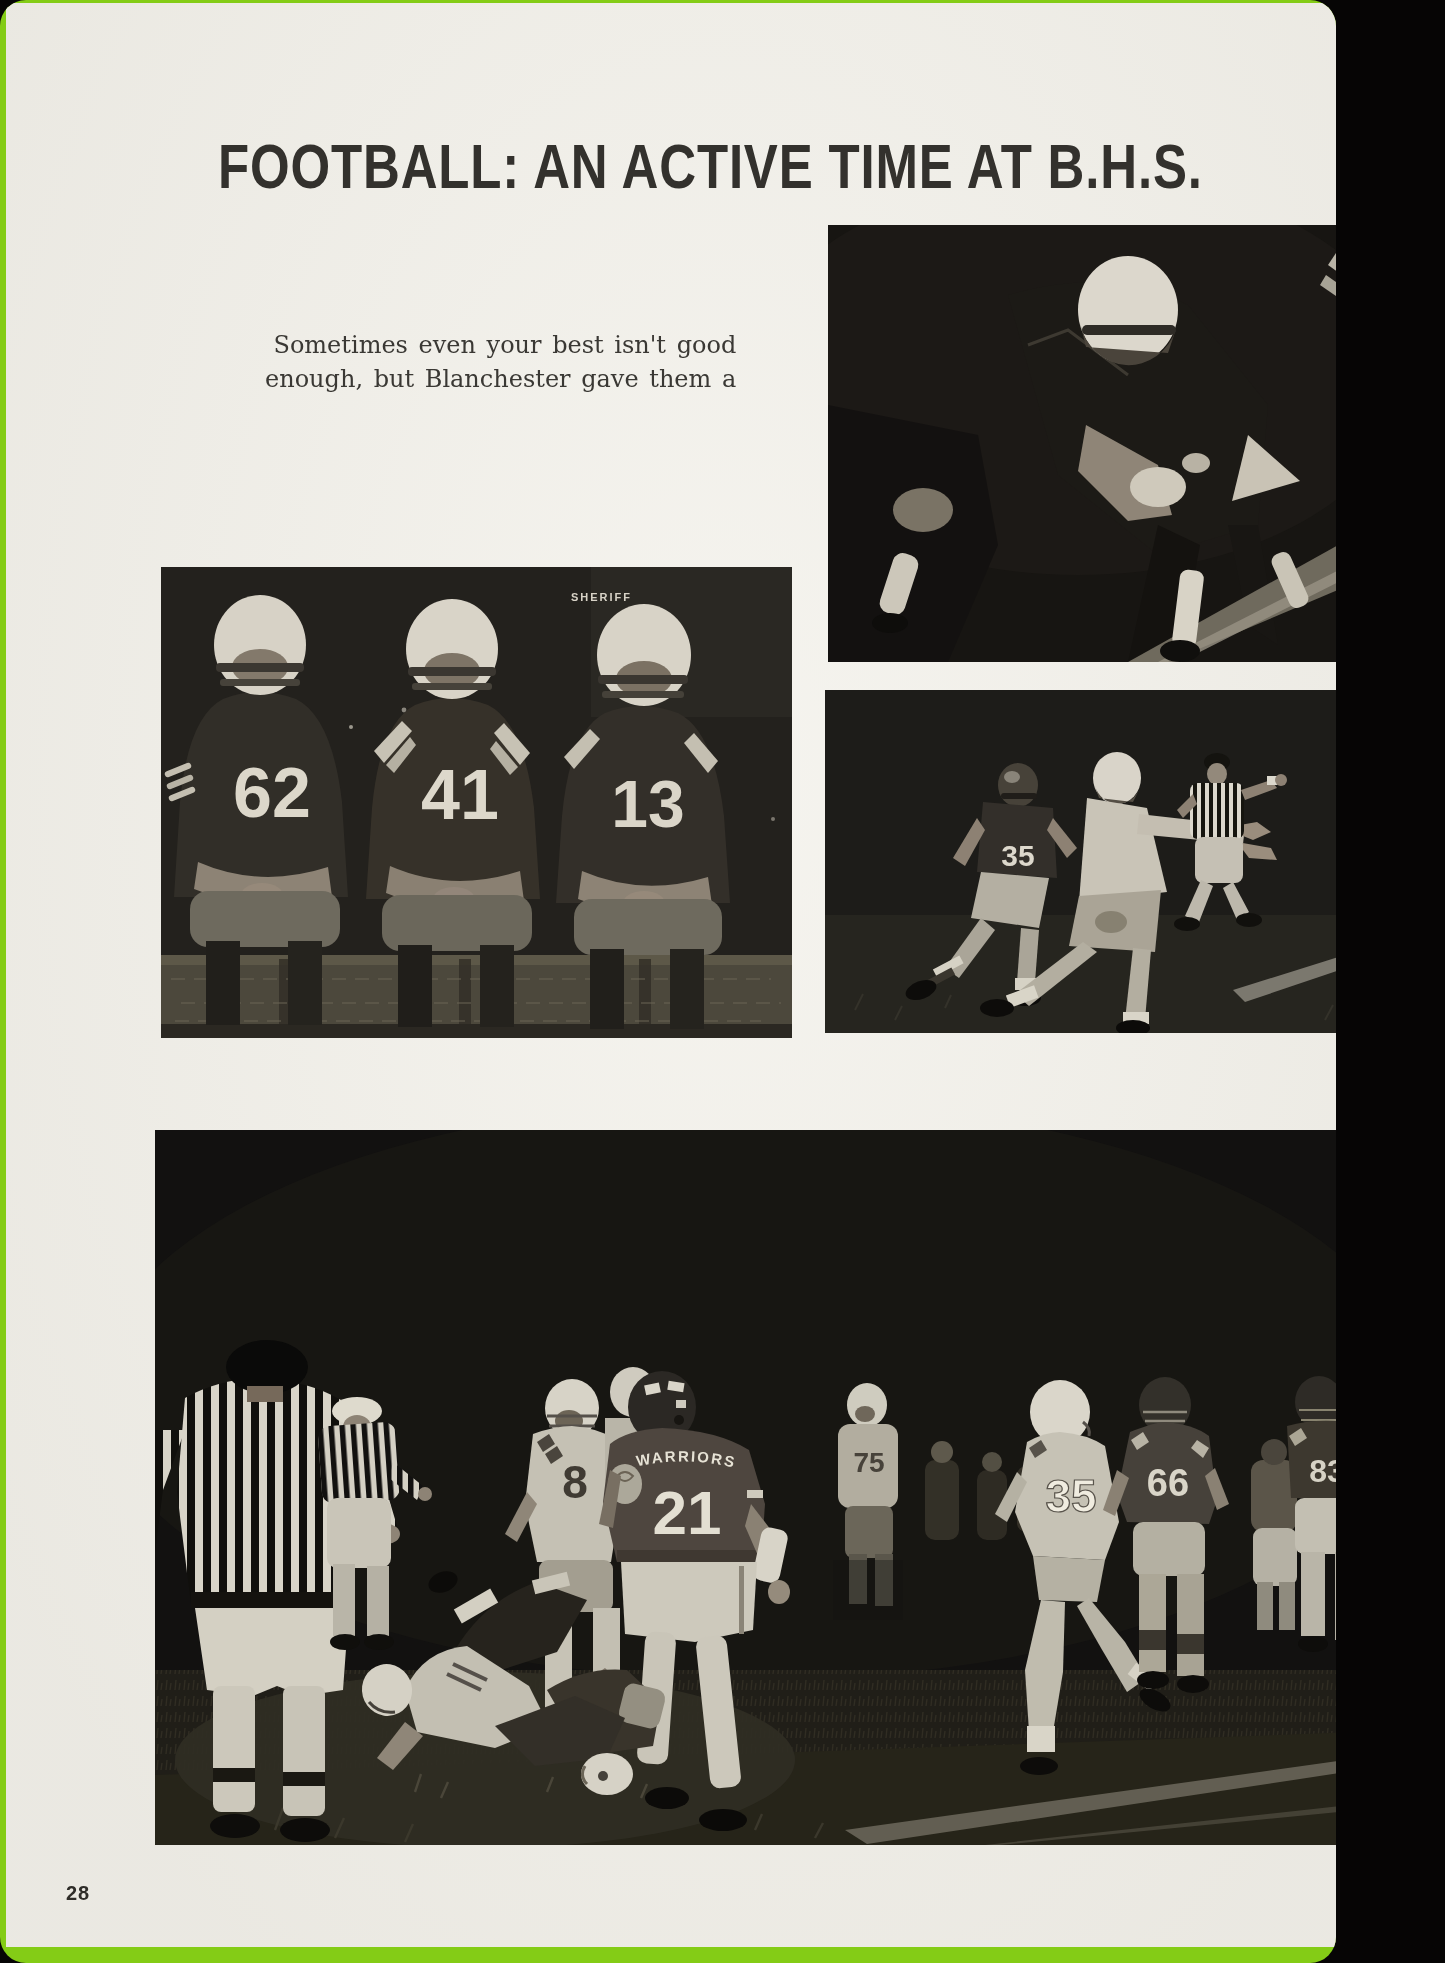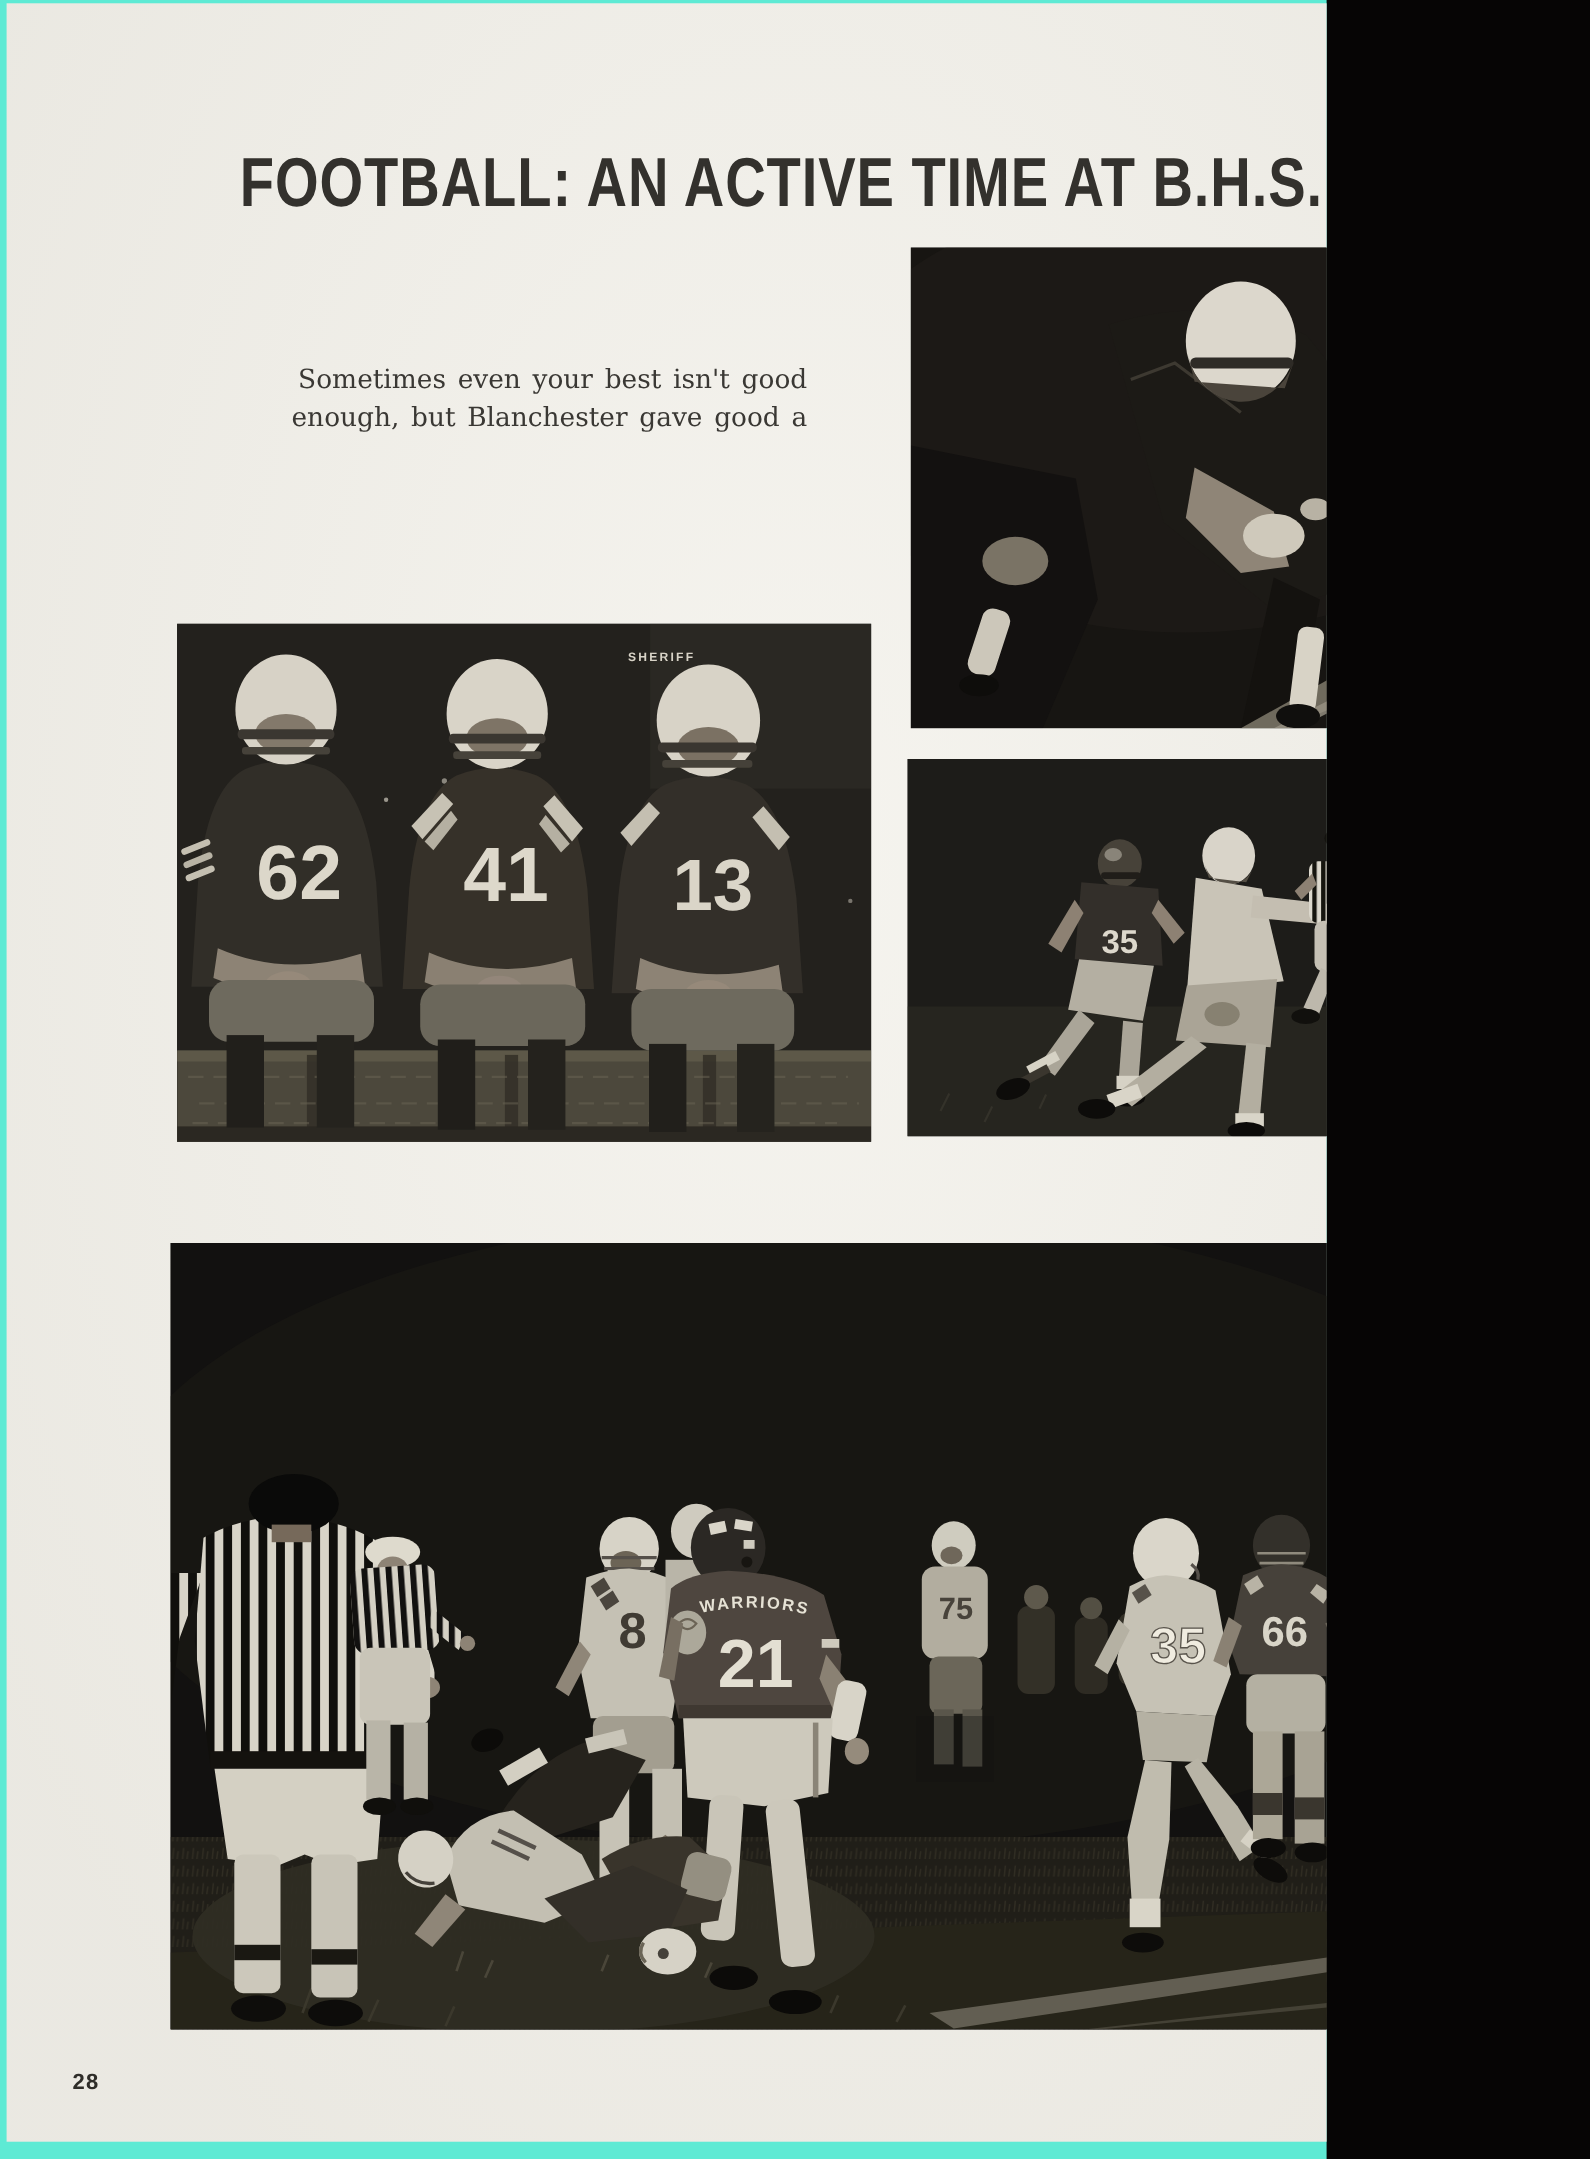--- a/index.html
+++ b/index.html
@@ -1,17 +1,17 @@
 <!DOCTYPE html>
 <html><head>
 <meta charset="utf-8">
 <style>
   html,body{margin:0;padding:0;background:#060505;}
-  .stage{position:relative;width:1206px;height:1963px;background:#5eead4;overflow:hidden;
-         font-family:"Liberation Sans",sans-serif;}
+  .stage{position:relative;width:1336px;height:1963px;background:#84cc16;overflow:hidden;
+         font-family:"Liberation Sans",sans-serif;border-radius:26px;}
   .paper{position:absolute;left:6px;top:3px;width:1429px;height:1944px;background:#f2f0e9;}
   .paper::after{content:"";position:absolute;inset:0;
      background:radial-gradient(ellipse at 50% 40%, rgba(255,255,255,.25), rgba(0,0,0,.03) 85%);}
   .page-title{position:absolute;left:218px;top:134px;font-weight:700;font-size:63px;line-height:64px;
      letter-spacing:1px;color:#33312d;white-space:nowrap;transform:scaleX(.81);transform-origin:left top;
      font-family:"Liberation Sans",sans-serif;}
   .caption{position:absolute;left:265px;top:328px;font-family:"DejaVu Serif","Liberation Serif",serif;
      font-size:24px;line-height:34px;color:#3a3834;word-spacing:3px;text-align:right;}
   .page-number{position:absolute;left:66px;top:1882px;font-weight:700;font-size:20px;color:#2f2d29;
      letter-spacing:1px;}
@@ -26,21 +26,21 @@
 </head>
 <body>
 
 <div class="stage">
   <div class="paper"></div>
 
   <div class="page-title">FOOTBALL: AN ACTIVE TIME AT B.H.S.</div>
 
   <div class="caption">
     <div>Sometimes even your best isn't good</div>
-    <div>enough, but Blanchester gave good a</div>
+    <div>enough, but Blanchester gave them a</div>
   </div>
 
   <div class="photo photo-tackle-run">
     <svg viewBox="0 0 564 437">
       <rect width="564" height="437" fill="#171512"></rect>
       <ellipse cx="250" cy="150" rx="330" ry="200" fill="#211e1a" opacity=".55"></ellipse>
 
       <g opacity=".9">
         <polygon points="508,28 556,62 548,74 500,40" fill="#c9c4b6"></polygon>
         <polygon points="498,50 546,84 540,93 492,60" fill="#b7b2a4"></polygon>

